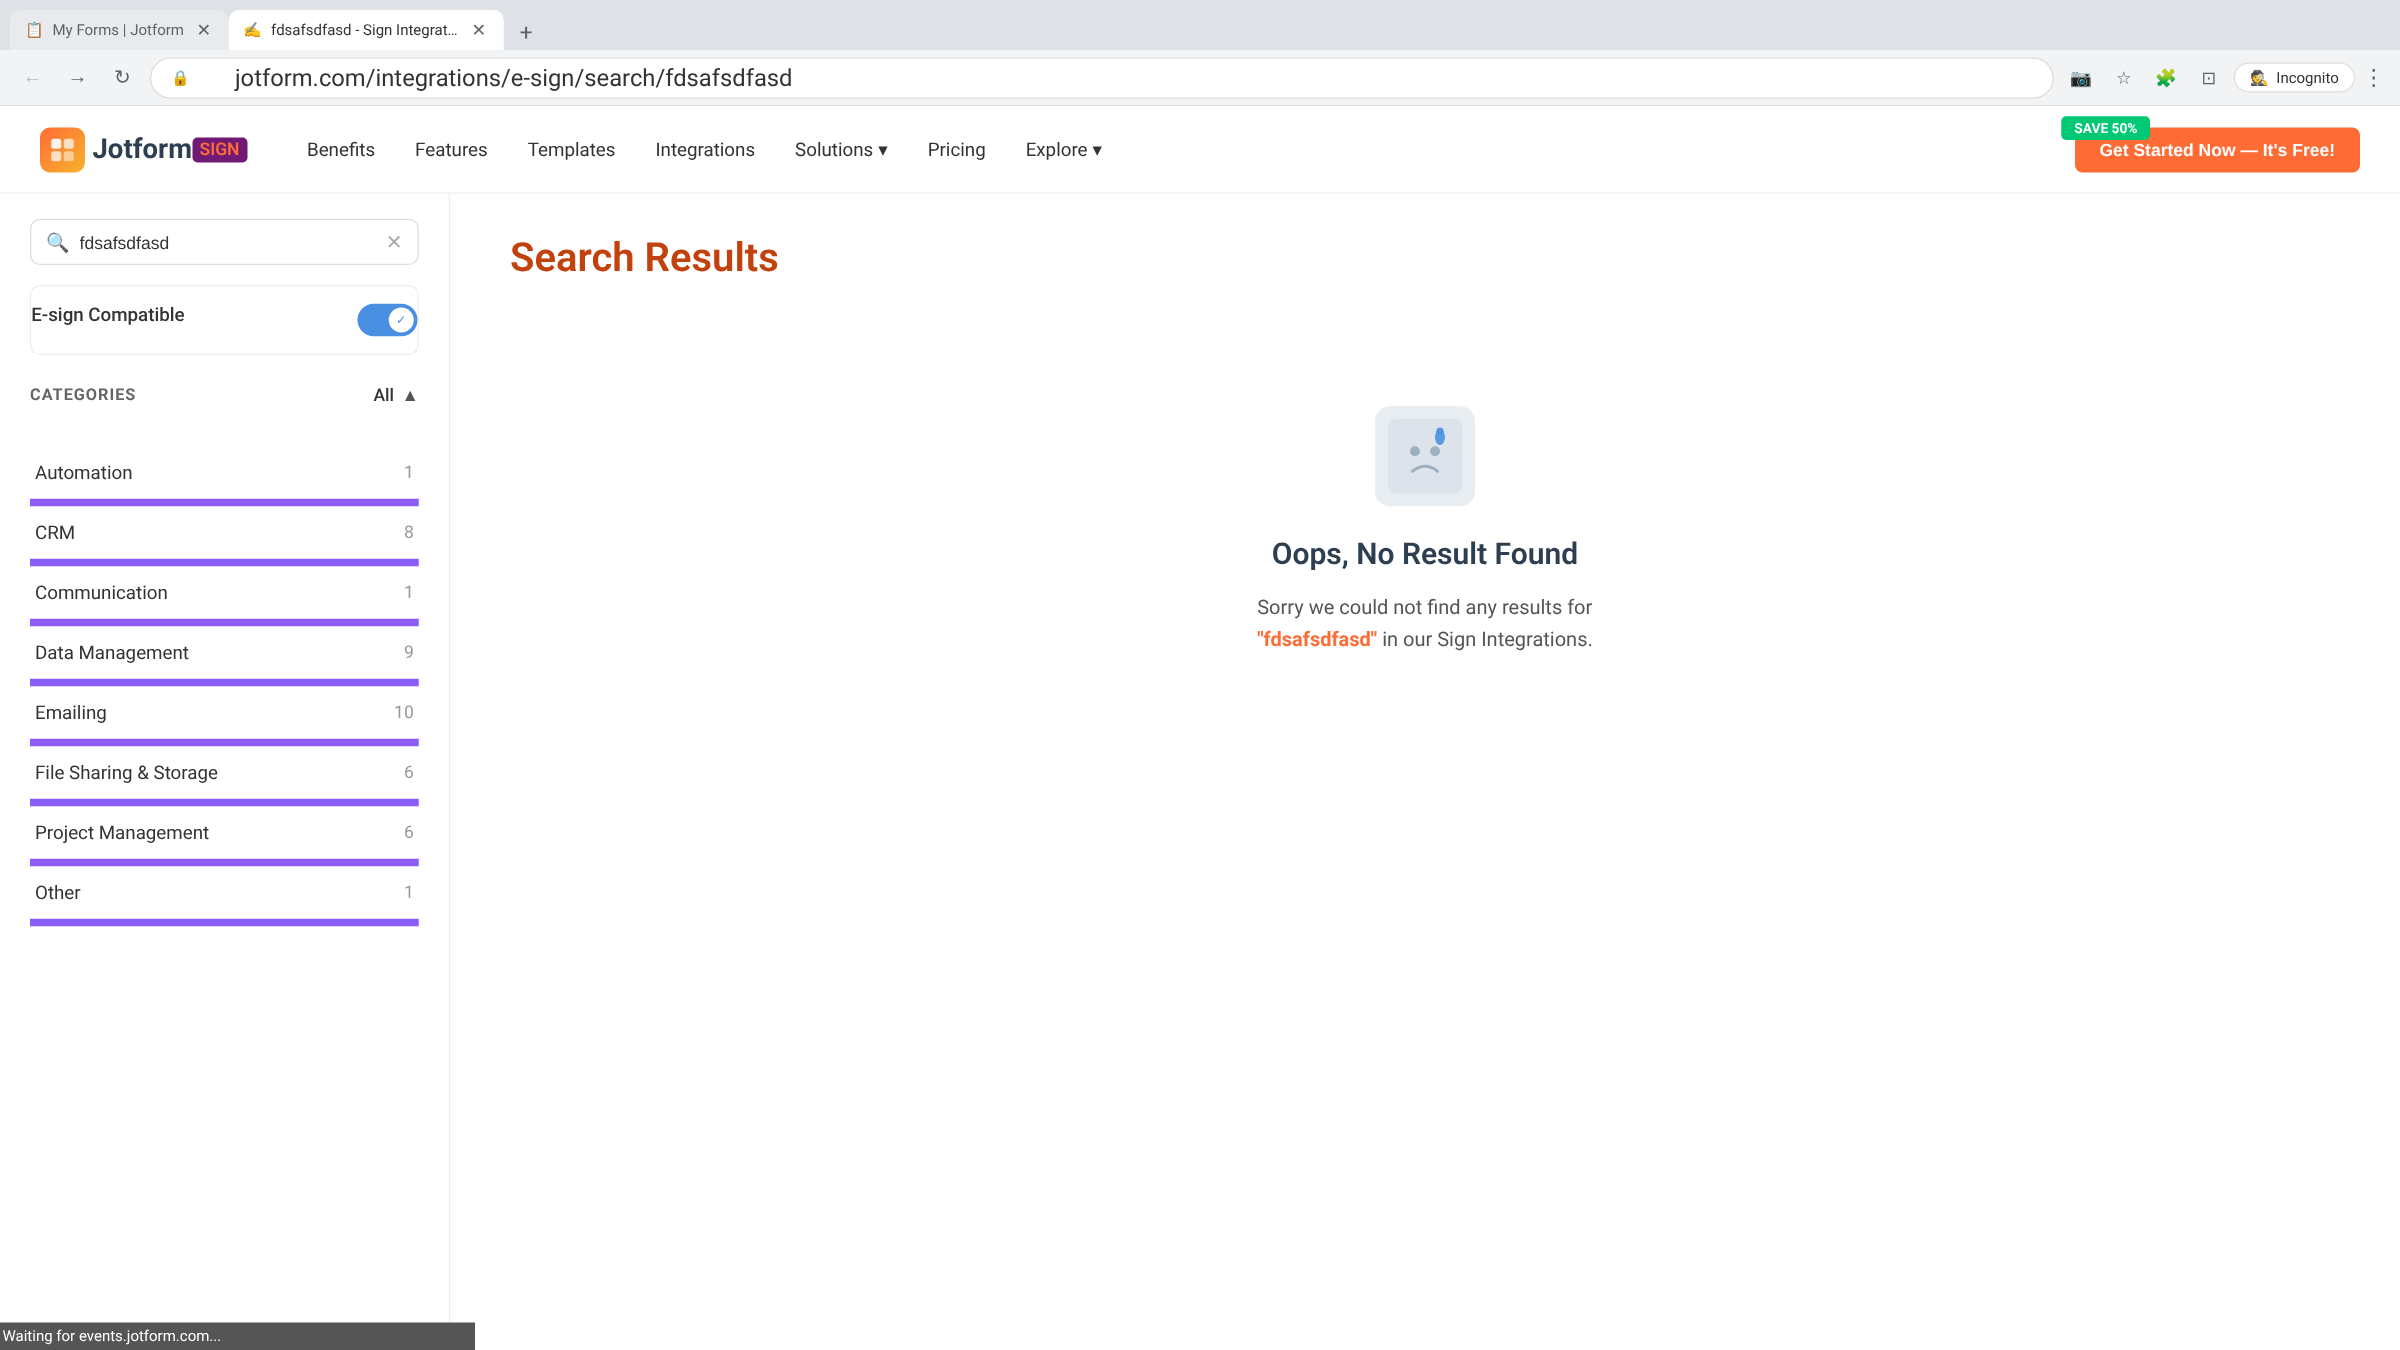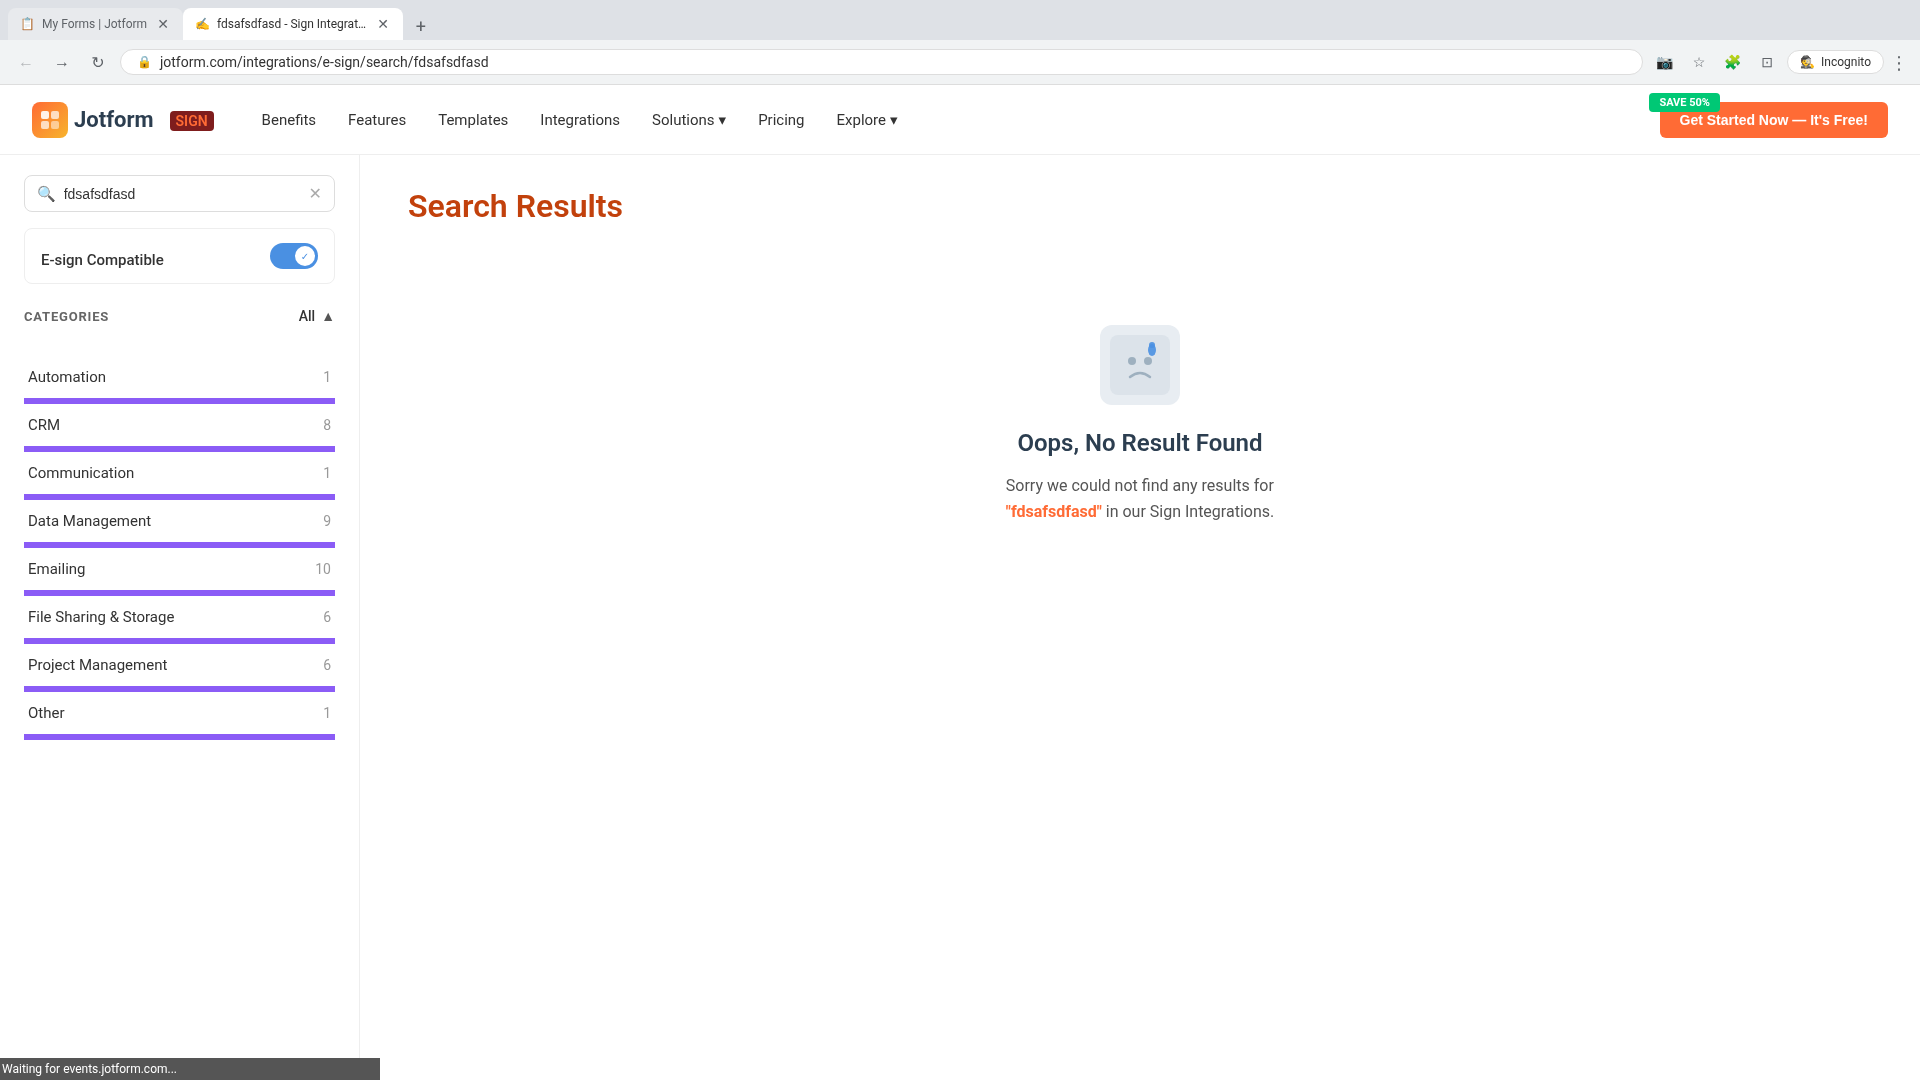--- a/index.html
+++ b/index.html
@@ -12,51 +12,51 @@
     .browser-tab.inactive { background: #e8eaed; color: #5f6368; }
     .browser-tab .tab-favicon { width: 14px; height: 14px; display: inline-block; }
     .browser-tab .tab-title { flex: 1; white-space: nowrap; overflow: hidden; text-overflow: ellipsis; font-size: 12px; }
     .browser-tab .tab-close { font-size: 14px; color: #5f6368; cursor: pointer; padding: 2px; border-radius: 50%; }
     .tab-new { width: 28px; height: 28px; display: flex; align-items: center; justify-content: center; font-size: 18px; color: #5f6368; cursor: pointer; margin-left: 4px; }
     .browser-toolbar { display: flex; align-items: center; padding: 6px 12px; gap: 8px; background: #f1f3f4; height: 44px; }
     .nav-btn { width: 28px; height: 28px; display: flex; align-items: center; justify-content: center; border-radius: 50%; cursor: pointer; color: #5f6368; font-size: 16px; border: none; background: none; }
     .nav-btn.disabled { opacity: 0.4; cursor: default; }
     .address-bar { flex: 1; background: #fff; border: 1px solid #ddd; border-radius: 20px; padding: 4px 16px; font-size: 13px; color: #333; display: flex; align-items: center; gap: 8px; }
     .address-bar .lock-icon { color: #5f6368; font-size: 12px; }
-    .address-bar .url-text { font-size: 14px; color: #333; }
+    .address-bar .url-text { font-size: 19px; color: #333; margin-left: 28px; }
     .toolbar-actions { display: flex; align-items: center; gap: 6px; }
     .toolbar-icon { width: 28px; height: 28px; display: flex; align-items: center; justify-content: center; border-radius: 50%; cursor: pointer; color: #5f6368; font-size: 14px; }
     .incognito-btn { display: flex; align-items: center; gap: 6px; background: #fff; border: 1px solid #ddd; border-radius: 20px; padding: 4px 12px; font-size: 12px; cursor: pointer; }
     .menu-dots { font-size: 18px; color: #5f6368; cursor: pointer; }
 
     
     .page-wrapper { min-height: calc(1080px - 84px); background: #fff; }
 
     
     .navbar { display: flex; align-items: center; padding: 0 32px; height: 70px; border-bottom: 1px solid #eee; position: relative; }
     .logo { display: flex; align-items: center; gap: 6px; text-decoration: none; margin-right: 48px; }
     .logo-icon { width: 36px; height: 36px; background: linear-gradient(135deg, #ff6b35, #f7b42c); border-radius: 8px; display: flex; align-items: center; justify-content: center; font-size: 18px; color: white; }
     .logo-text { font-size: 22px; font-weight: 700; color: #2c3e50; }
-    .logo-sign { color: #ff6b35; font-size: 14px; font-weight: 600; background: #7f1d1d; padding: 2px 6px; border-radius: 4px; margin-left: 16px; vertical-align: middle; }
+    .logo-sign { color: #ff6b35; font-size: 14px; font-weight: 600; background: #701a75; padding: 2px 6px; border-radius: 4px; margin-left: 0; vertical-align: middle; }
     .nav-links { display: flex; align-items: center; gap: 32px; flex: 1; }
     .nav-link { font-size: 15px; color: #333; text-decoration: none; cursor: pointer; }
     .nav-link.with-arrow { display: flex; align-items: center; gap: 4px; }
     .save-badge { position: absolute; top: 8px; right: 200px; background: #00c875; color: white; font-size: 11px; font-weight: 700; padding: 3px 10px; border-radius: 4px; }
     .get-started-btn { background: #ff6b35; color: white; border: none; padding: 10px 20px; border-radius: 6px; font-size: 14px; font-weight: 600; cursor: pointer; white-space: nowrap; }
 
     
     .main-layout { display: flex; min-height: calc(1080px - 154px); }
 
     
     .sidebar { width: 360px; min-width: 360px; padding: 20px 24px; border-right: 1px solid #eee; }
     .search-box { display: flex; align-items: center; border: 1.5px solid #ddd; border-radius: 8px; padding: 8px 12px; gap: 8px; margin-bottom: 16px; background: #fff; }
     .search-icon { color: #aaa; font-size: 15px; }
     .search-input { border: none; outline: none; flex: 1; font-size: 14px; color: #333; }
     .search-clear { color: #aaa; cursor: pointer; font-size: 16px; }
-    .esign-toggle-box { border: 1.5px solid #eee; border-radius: 8px; padding: 14px 16px; display: flex; align-items: flex-end; justify-content: space-between; margin-bottom: 24px; }
+    .esign-toggle-box { border: 1.5px solid #eee; border-radius: 8px; padding: 14px 0; display: flex; align-items: flex-start; justify-content: space-between; margin-bottom: 24px; }
     .esign-label { font-size: 15px; color: #333; font-weight: 500; }
     .toggle-track { width: 48px; height: 26px; background: #4a90e2; border-radius: 13px; position: relative; cursor: pointer; display: flex; align-items: center; padding: 3px; }
     .toggle-thumb { width: 20px; height: 20px; background: white; border-radius: 50%; position: absolute; right: 3px; display: flex; align-items: center; justify-content: center; }
     .toggle-icon { font-size: 10px; color: #4a90e2; }
     .categories-header { display: flex; align-items: center; justify-content: space-between; margin-bottom: 32px; }
     .categories-title { font-size: 13px; font-weight: 700; color: #666; letter-spacing: 0.8px; text-transform: uppercase; }
     .categories-all { font-size: 14px; color: #333; font-weight: 500; }
     .categories-chevron { font-size: 14px; color: #555; }
     .category-item { display: flex; align-items: center; justify-content: space-between; padding: 12px 4px; cursor: pointer; border-bottom: 6px solid #8b5cf6; }
     .category-name { font-size: 15px; color: #333; }

